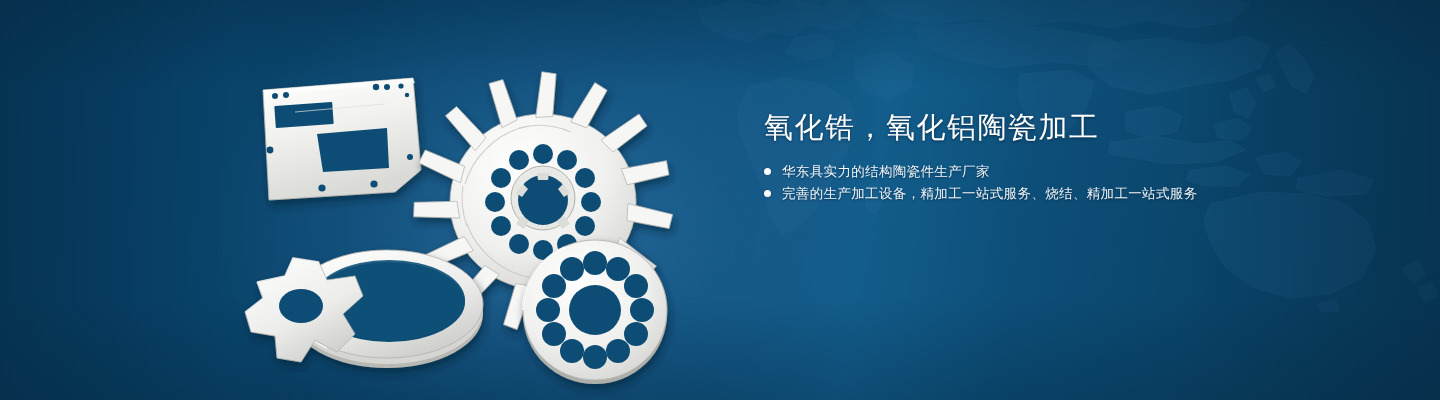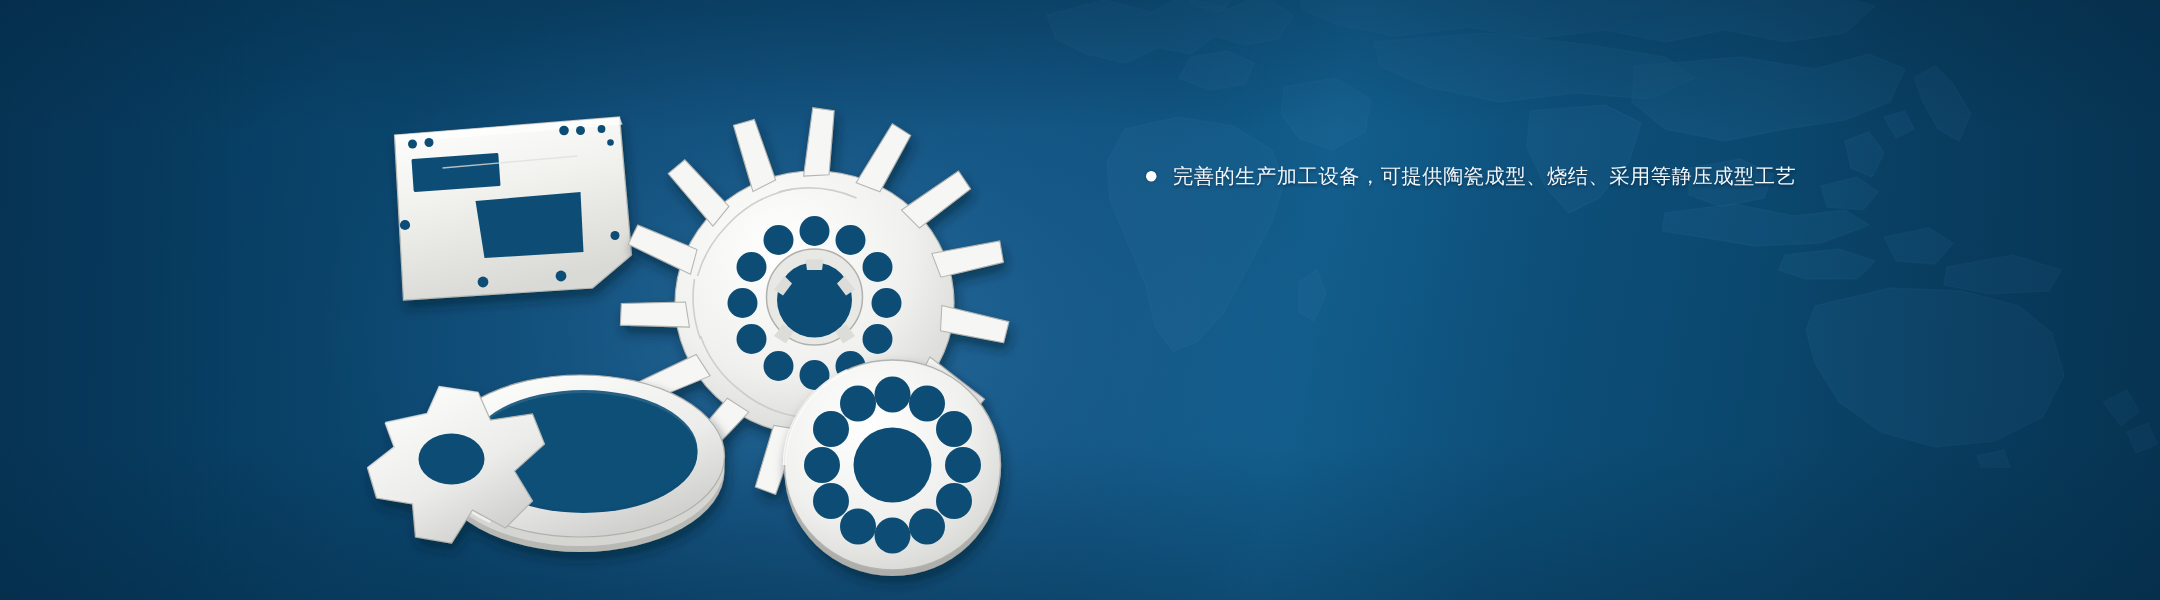--- a/index.html
+++ b/index.html
@@ -357,21 +357,26 @@
           <circle cx="-47" cy="0" r="12"></circle>
           <circle cx="-41" cy="-24" r="12"></circle>
           <circle cx="-23" cy="-41" r="12"></circle>
         </g>
         <path d="M-72,0 A 72 70 0 0 1 -30,-63" stroke="#ffffff" stroke-width="2.2" fill="none" opacity="0.75"></path>
       </g>
     </svg>
   </div>
 
   <div class="copy">
+    <h1 class="headline">氧化锆，氧化铝陶瓷加工</h1>
     <ul class="bullets">
       <li>
         <span class="dot"></span>
-        <span class="bullet-text">完善的生产加工设备，可提供陶瓷成型、烧结、采用等静压成型工艺</span>
+        <span class="bullet-text">华东具实力的结构陶瓷件生产厂家</span>
+      </li>
+      <li>
+        <span class="dot"></span>
+        <span class="bullet-text">完善的生产加工设备，精加工一站式服务、烧结、精加工一站式服务</span>
       </li>
     </ul>
   </div>
 
 </div>
 
 </body></html>

